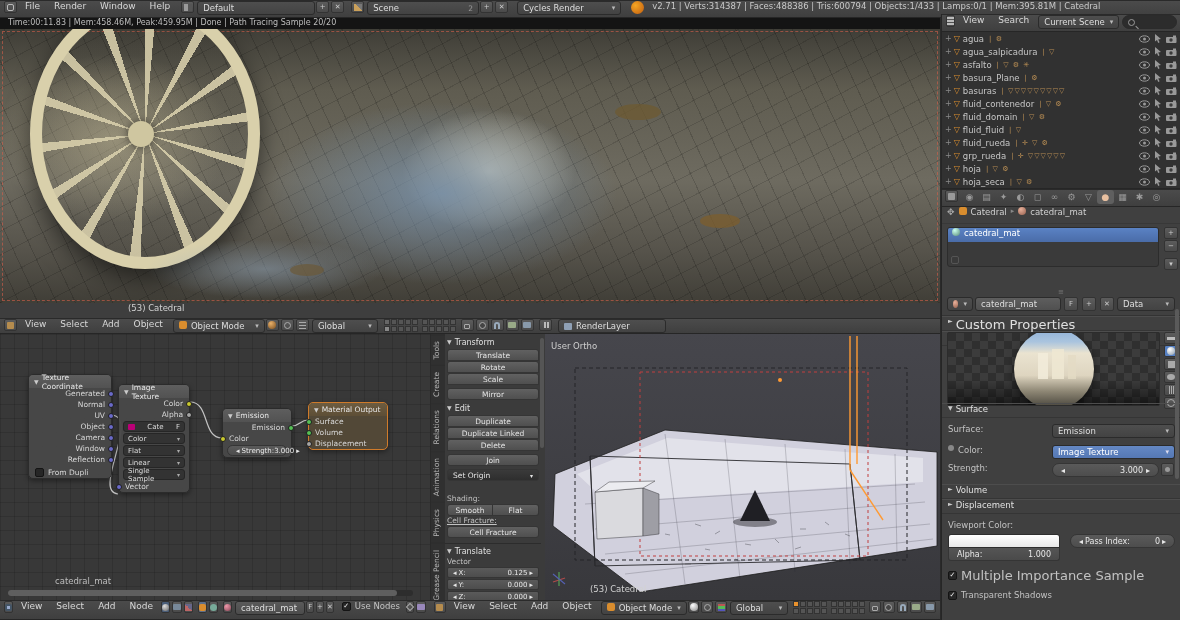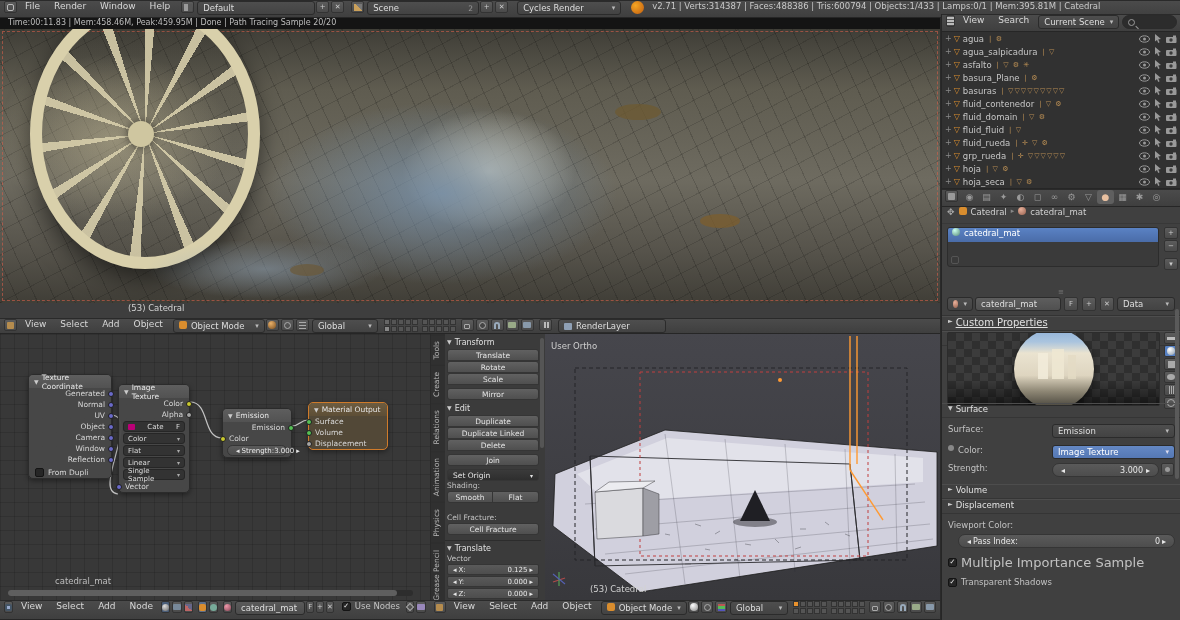--- a/index.html
+++ b/index.html
@@ -355,26 +355,26 @@
 
       <div class="btn join jfirst">Duplicate</div>
           <div class="btn join jfirst">Duplicate Linked</div>
           <div class="btn join jfirst">Delete</div>
         </div>
       <div class="btn" style="margin-top:3px;">Join</div>
       <div class="btn" style="margin-top:3px;background:linear-gradient(#3a3a3a,#2e2e2e);justify-content:space-between;padding:0 5px;">
           <span>Set Origin</span>
           <span class="dd" style="font-size:6px;">▾</span>
         </div>
-      <div class="lbl" style="margin-top:0;">Shading:</div>
+      <div class="lbl" style="margin-top:13px;">Shading:</div>
       <div class="row" style="margin-top:1px;">
         <div class="btn" style="width:46px;border-radius:3px 0 0 3px;">Smooth</div>
         <div class="btn" style="width:46px;border-radius:0 3px 3px 0;border-left:0;">Flat</div>
       </div>
-      <div class="lbl" style="margin-top:10px;">Cell Fracture:</div>
+      <div class="lbl" style="margin-top:0;text-decoration:underline;">Cell Fracture:</div>
       <div class="btn" style="margin-top:1px;">Cell Fracture</div>
       <div style="border-top:1px solid #2c2c2c;margin:5px -2px 3px;"></div>
       <div class="row" style="margin:1px 0;">
           <span class="tri">▼</span>
           <span class="ptitle">Translate</span>
         </div>
       <div class="lbl">Vector</div>
       <div>
 
           <div class="slider" style="height:11px;margin-top:1px;border-radius:2px;padding:0 5px;font-size:7px;">
@@ -904,21 +904,21 @@
       <div class="sq" style="width:14px;height:14px;">+</div>
       <div class="sq" style="width:14px;height:14px;">✕</div>
       <div class="hsel" style="width:58px;justify-content:space-between;">
           <span>Data</span>
           <span class="dd">▾</span>
         </div>
     </div>
 
     <div class="row phdr-line" style="height:15px;padding:0 6px;">
         <span class="tri">►</span>
-        <span class="ptitle" style="font-size:10px;text-decoration:underline;">Custom Properties</span>
+        <span class="ptitle" style="font-size:13px;">Custom Properties</span>
       </div>
     <div class="row phdr-line" style="height:15px;padding:0 6px;">
         <span class="tri">▼</span>
         <span class="ptitle" style="font-size:8.5px;">Preview</span>
       </div>
     <div class="abs checker" style="left:5px;top:143px;width:213px;height:74px;border:1px solid #2c2c2c;border-radius:2px;overflow:hidden;">
       <div class="abs" style="left:0;bottom:0;width:213px;height:26px;background:linear-gradient(rgba(0,0,0,0),rgba(0,0,0,.55));"></div>
       <div class="abs" style="left:66px;top:-4px;width:80px;height:80px;border-radius:50%;background:linear-gradient(180deg,#8fb2d8 0%,#aac4de 16%,#eae3d0 30%,#ded5c0 58%,#8d8674 78%,#413e36 100%);box-shadow:0 4px 10px rgba(0,0,0,.5);">
         <div class="abs" style="left:24px;top:24px;width:10px;height:26px;background:#f2ecda;opacity:.85;"></div>
         <div class="abs" style="left:38px;top:20px;width:12px;height:30px;background:#efe7d2;opacity:.85;"></div>
@@ -982,20 +982,27 @@
           <span class="tri">►</span>
           <span class="ptitle" style="font-size:8.5px;">Volume</span>
         </div>
       <div class="row phdr-line" style="height:15px;padding:0 6px;">
           <span class="tri">►</span>
           <span class="ptitle" style="font-size:8.5px;">Displacement</span>
         </div>
       <div style="padding:6px 6px 0;">
         <span class="lbl" style="font-size:8.5px;">Viewport Color:</span>
         <div class="row" style="margin-top:4px;align-items:flex-start;">
+          <div style="width:112px;">
+            <div style="height:14px;background:linear-gradient(#fff,#e8e8e8);border:1px solid #2e2e2e;border-radius:3px 3px 0 0;"></div>
+            <div class="slider" style="height:13px;border-radius:0 0 3px 3px;border-top:0;font-size:8px;background:linear-gradient(#555,#4a4a4a);">
+                <span>Alpha:</span>
+                <span>1.000</span>
+              </div>
+          </div>
           <div class="slider" style="flex:1;height:14px;margin-left:10px;font-size:8px;">
               <span class="row" style="gap:2px;">
                 <span>◂</span>
                 <span>Pass Index:</span>
               </span>
               <span class="row" style="gap:2px;">
                 <span>0</span>
                 <span>▸</span>
               </span>
             </div>

